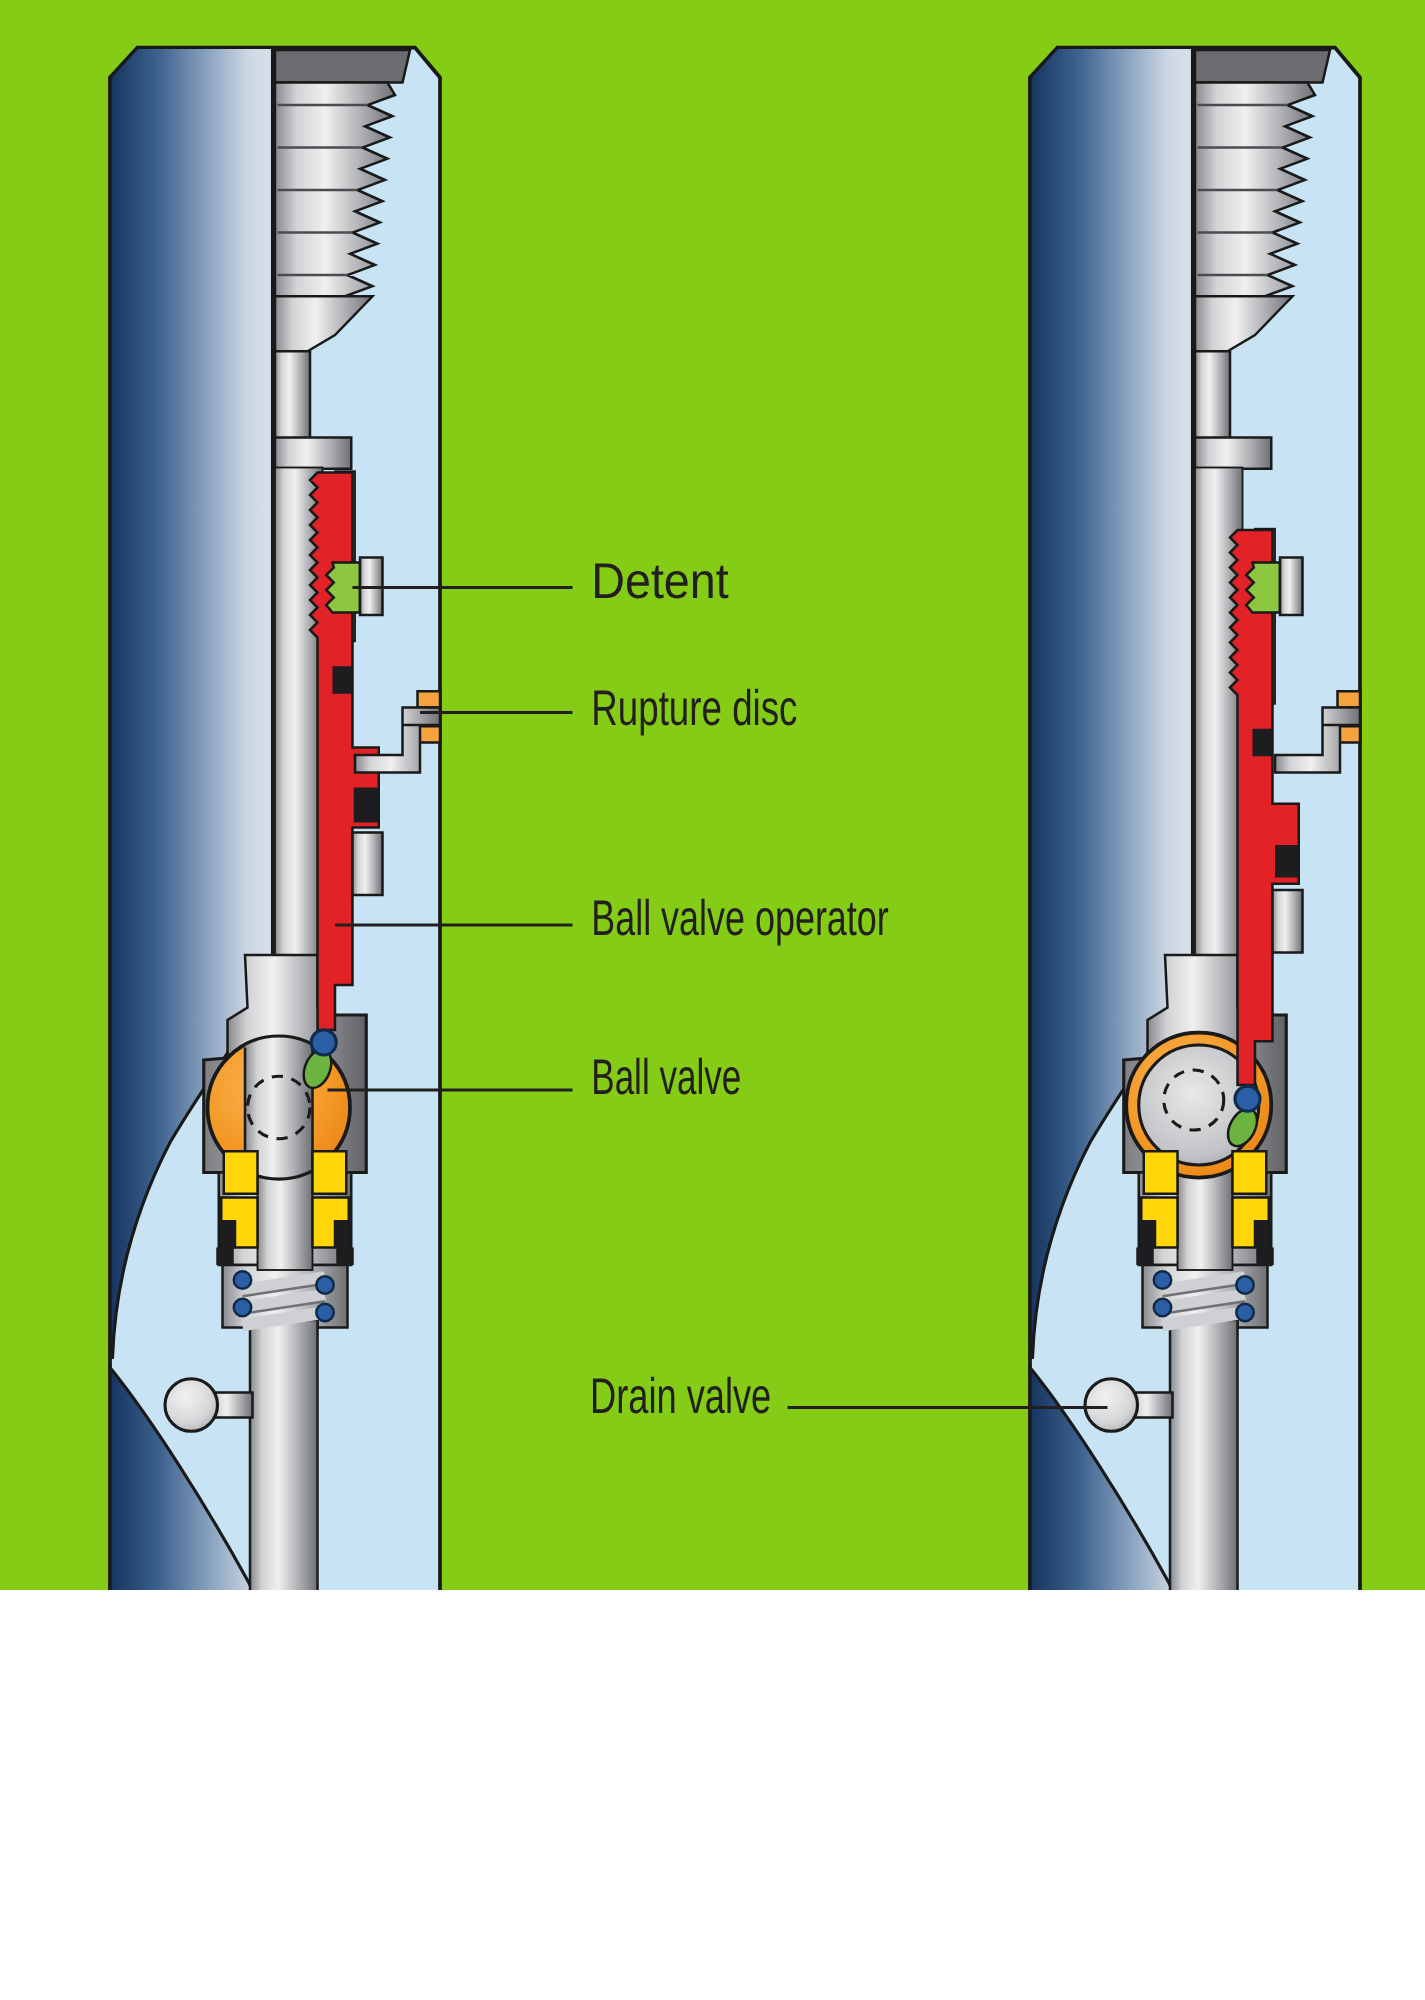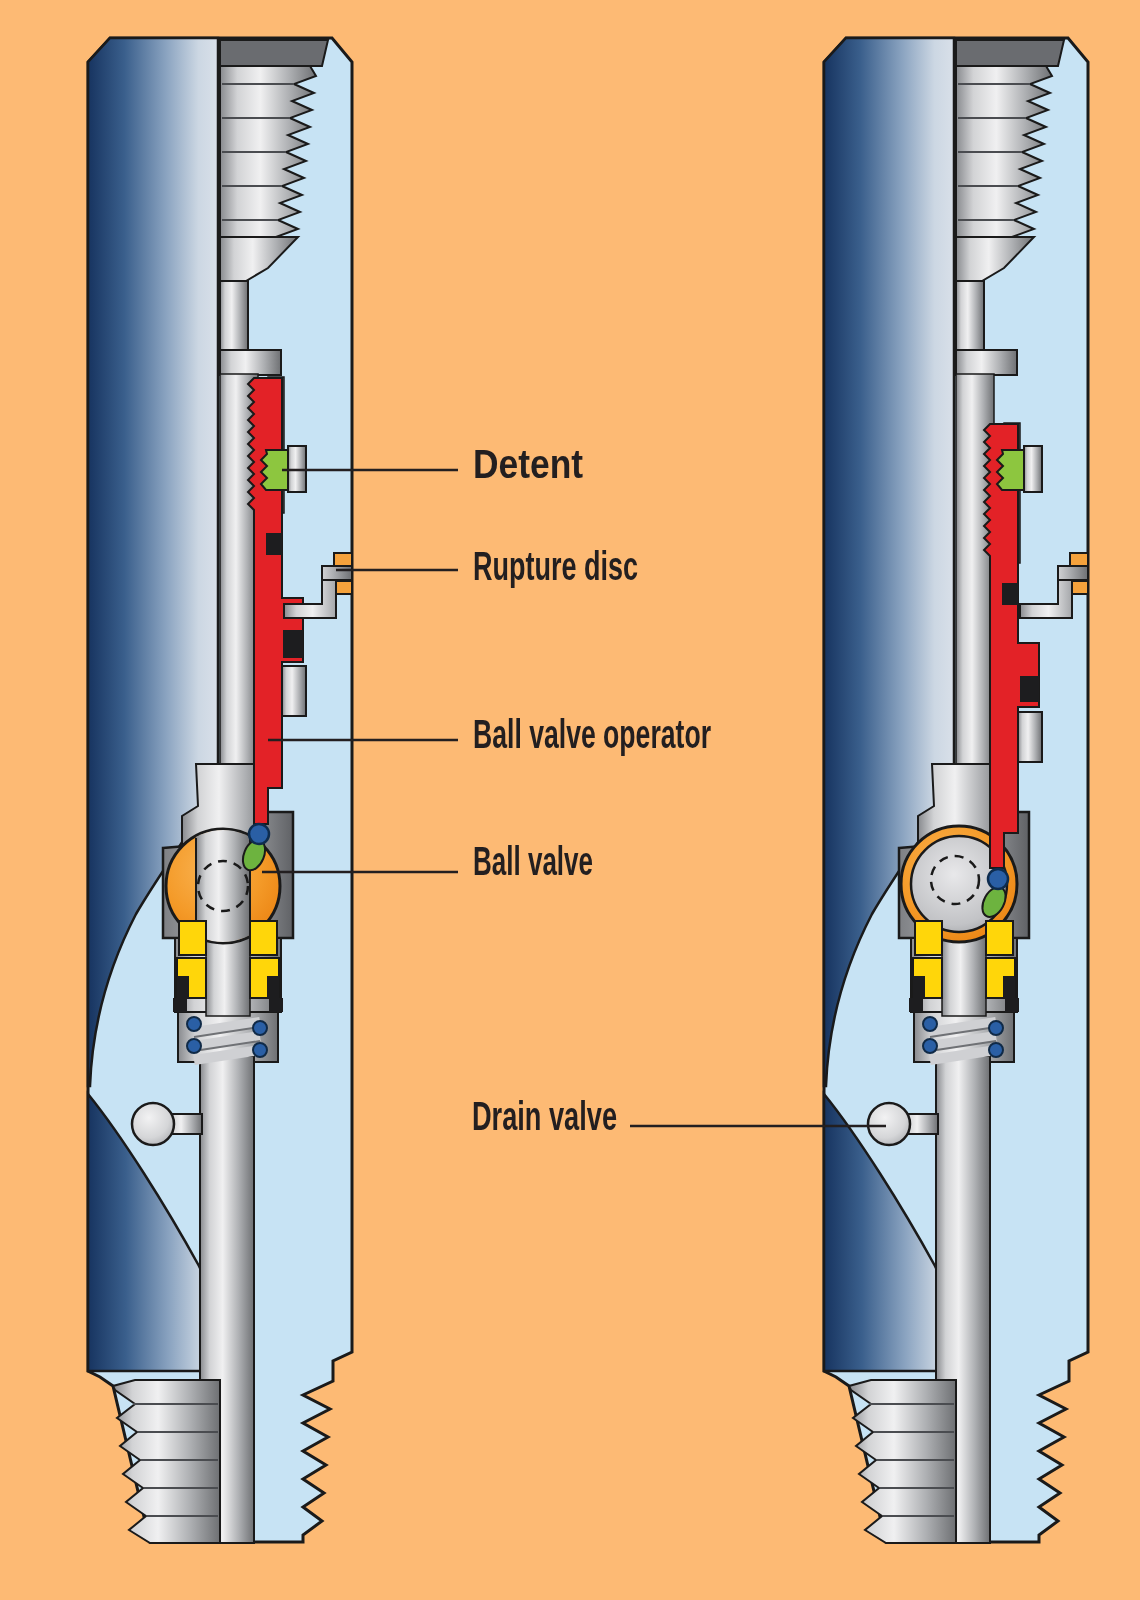--- a/index.html
+++ b/index.html
@@ -1,16 +1,16 @@
 <!DOCTYPE html>
 <html><head>
 <meta charset="utf-8">
 <style>
   html,body{margin:0;padding:0;background:#ffffff;}
-  .canvas{width:1140px;height:1600px;position:relative;background:#fdba74;overflow:hidden;font-weight:bold;}
+  .canvas{width:1140px;height:1272px;position:relative;background:#84cc16;overflow:hidden;}
   svg{display:block;}
   text.lbl{font-family:"Liberation Sans","DejaVu Sans",sans-serif;font-size:40px;fill:#231f20;}
   .leader{stroke:#231f20;stroke-width:2.5;fill:none;}
   .outline{stroke:#1a1a1a;}
 </style>
 </head>
 <body>
 
 <div class="canvas">
 <svg viewBox="0 0 1140 1600" width="1140" height="1600">

